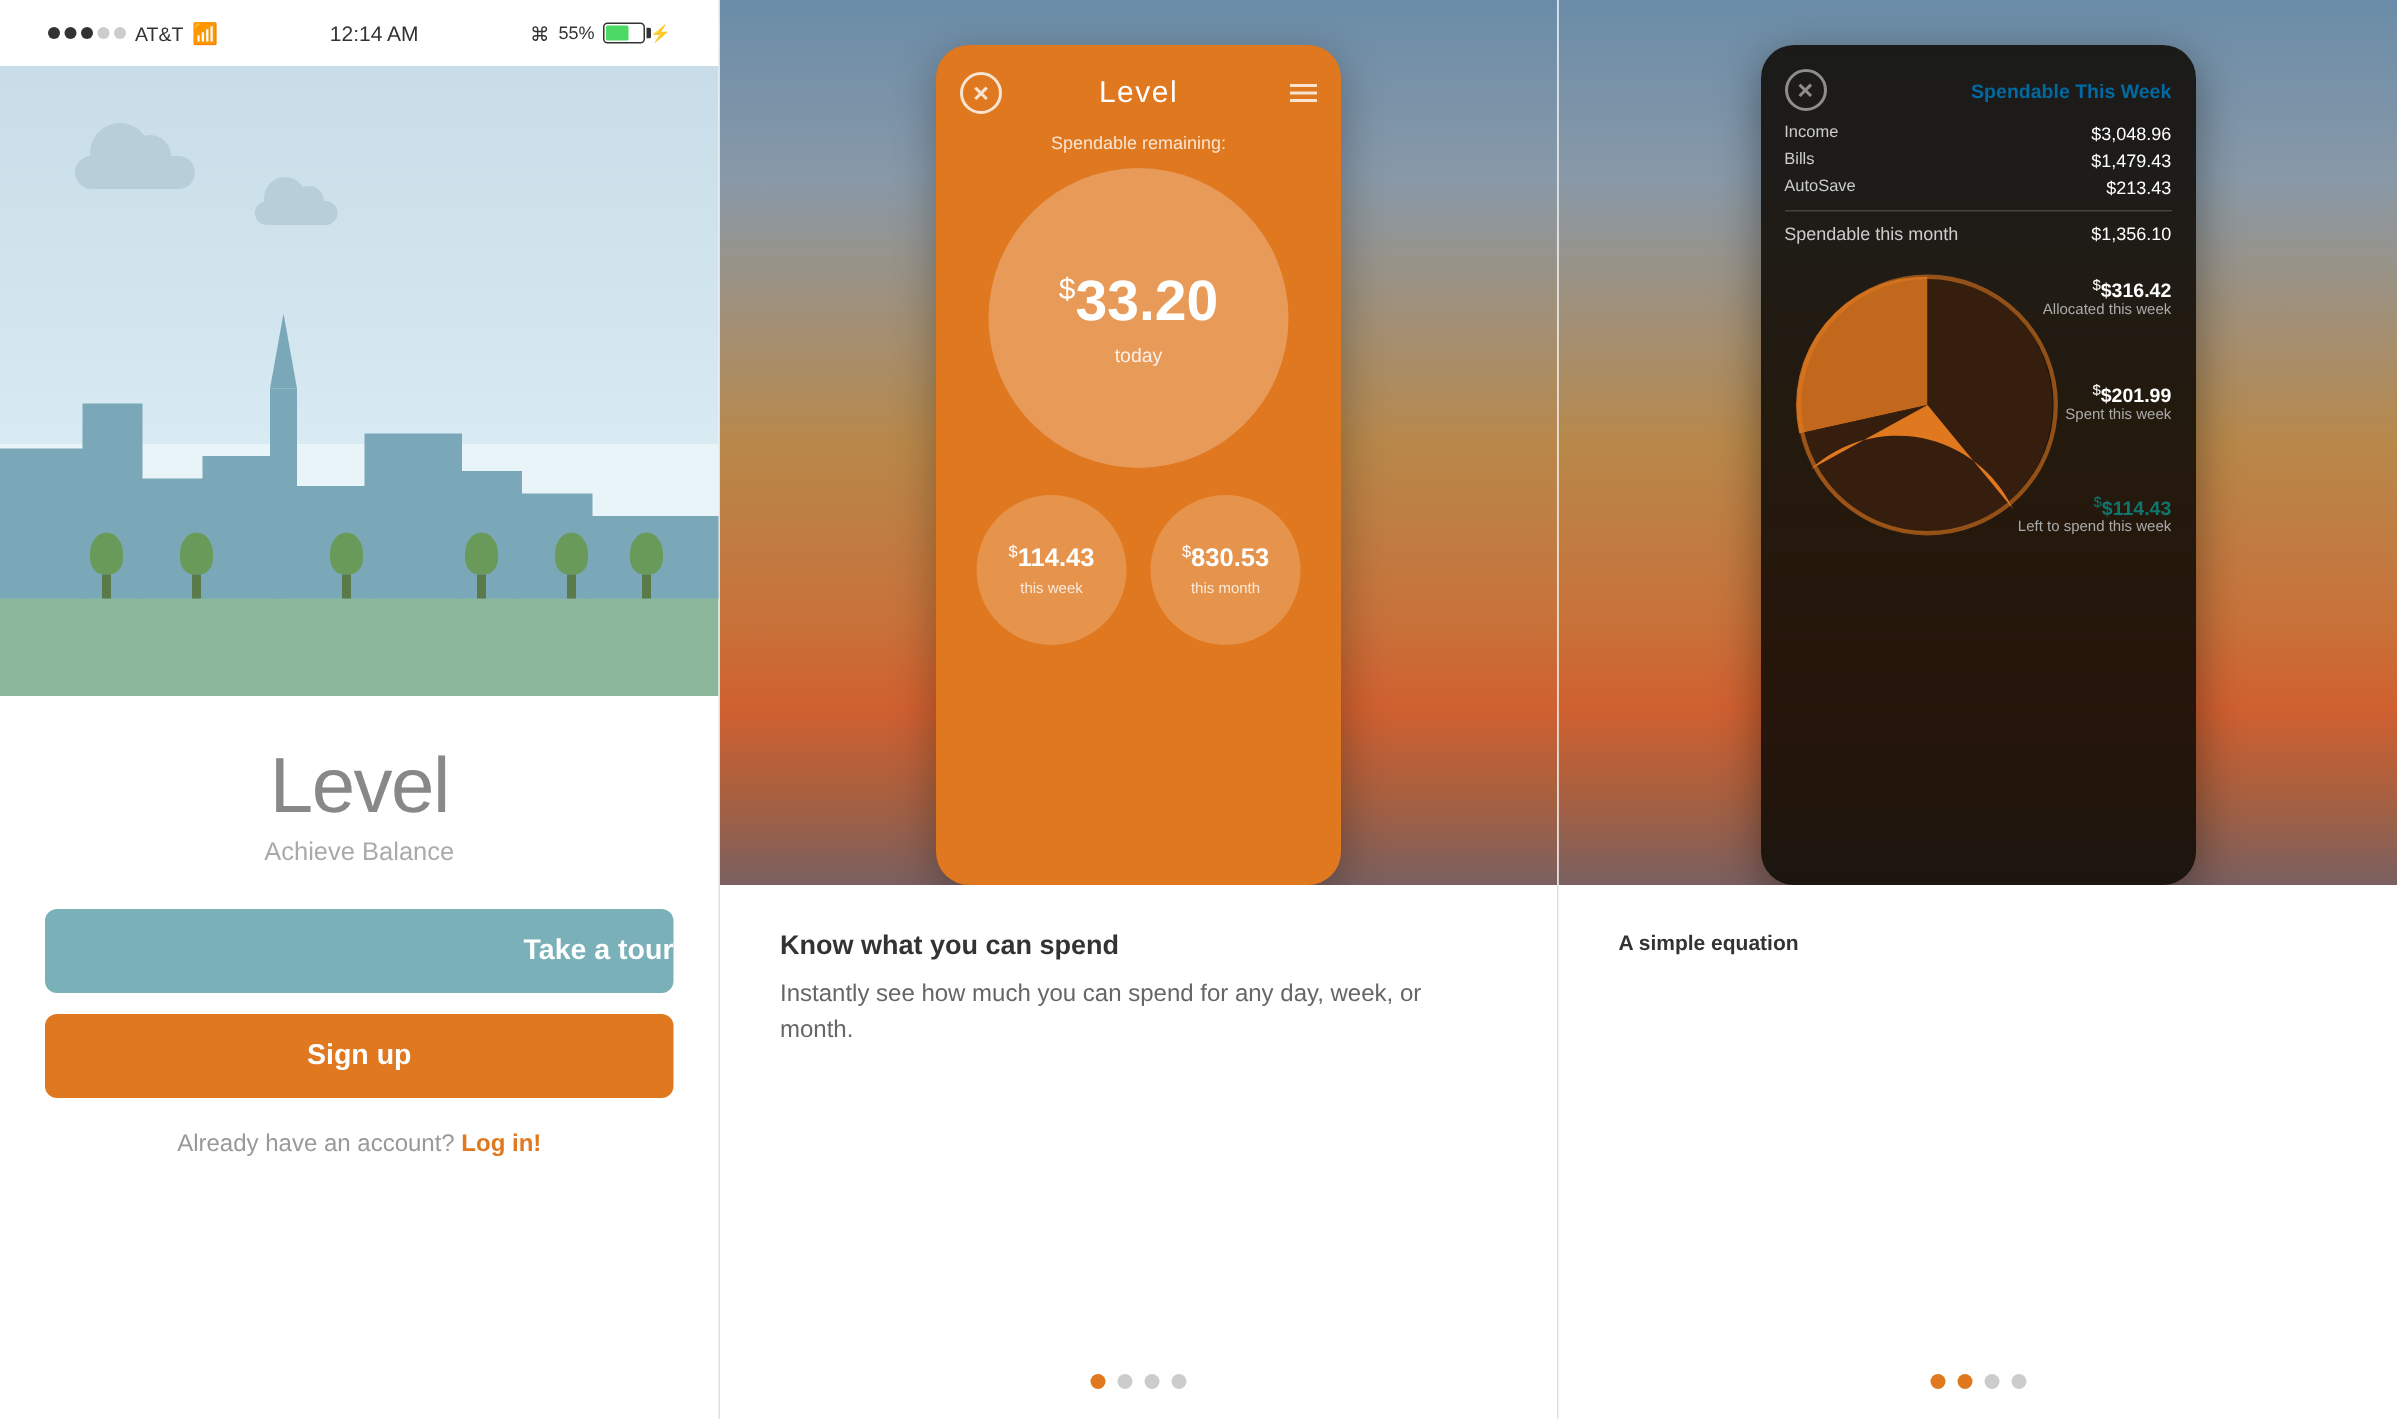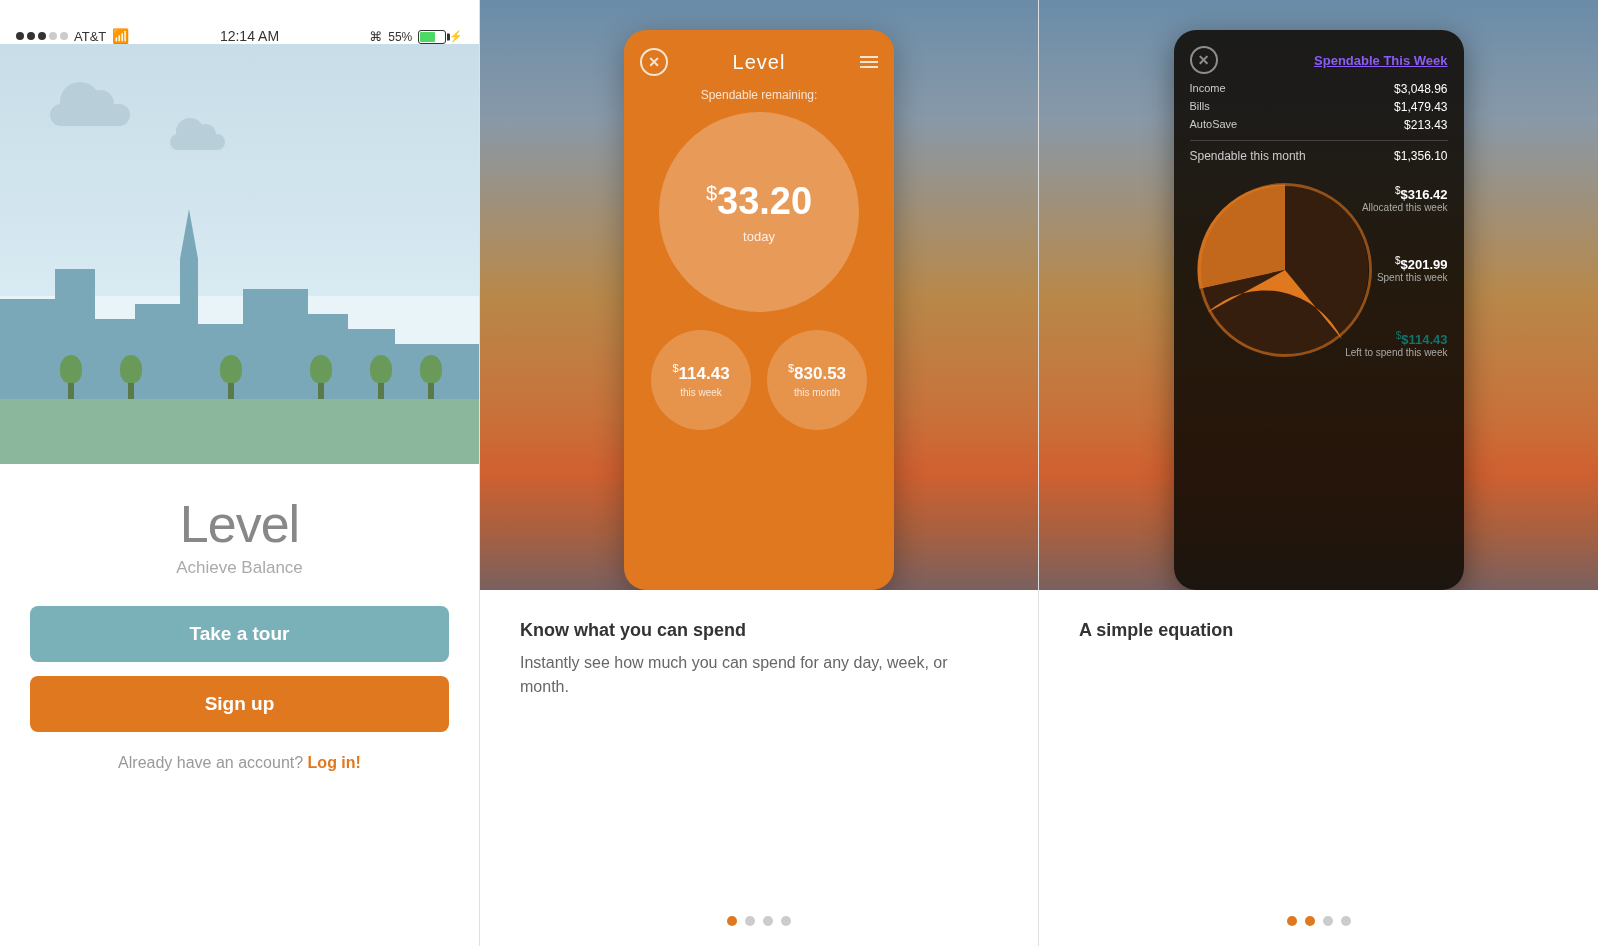--- a/index.html
+++ b/index.html
@@ -22,23 +22,23 @@
       flex-direction: column;
       position: relative;
       border-right: 1px solid #e0e0e0;
     }
 
     
     .status-bar {
       height: 44px;
       background: #fff;
       display: flex;
-      align-items: flex-end;
+      align-items: center;
       justify-content: space-between;
-      padding: 0 16px;
+      padding: 0 32px;
       flex-shrink: 0;
       border-radius: 15px;
     }
     .status-left {
       display: flex;
       align-items: center;
       gap: 6px;
       font-size: 13px;
       font-weight: 500;
       color: #333;
@@ -183,20 +183,21 @@
       width: 100%;
       height: 56px;
       background: #7ab0b8;
       border: none;
       border-radius: 8px;
       color: #fff;
       font-size: 19px;
       font-weight: 600;
       cursor: pointer;
       margin-bottom: 14px;
+      text-align: right;
     }
     .btn-signup {
       width: 100%;
       height: 56px;
       background: #e07820;
       border: none;
       border-radius: 8px;
       color: #fff;
       font-size: 19px;
       font-weight: 600;
@@ -430,22 +431,21 @@
 
     .info-card-header {
       display: flex;
       align-items: center;
       justify-content: space-between;
       margin-bottom: 8px;
     }
     .info-card-title {
       font-size: 13px;
       font-weight: 700;
-      color: #8b5cf6;
-      text-decoration: underline;
+      color: #0369a1;
     }
 
     .info-table { width: 100%; margin-bottom: 8px; }
     .info-row {
       display: flex;
       justify-content: space-between;
       margin-bottom: 4px;
     }
     .info-label { font-size: 11px; color: #ccc; }
     .info-value { font-size: 12px; color: #fff; }
@@ -468,21 +468,21 @@
       align-items: center;
       justify-content: center;
     }
 
     .pie-svg {
       width: 200px;
       height: 200px;
     }
 
     .panel-3-desc-title {
-      font-size: 18px;
+      font-size: 14px;
       font-weight: 700;
       color: #333;
       margin-bottom: 10px;
     }
     .panel-3-desc-text {
       font-size: 16px;
       color: #666;
       line-height: 1.5;
     }
 

